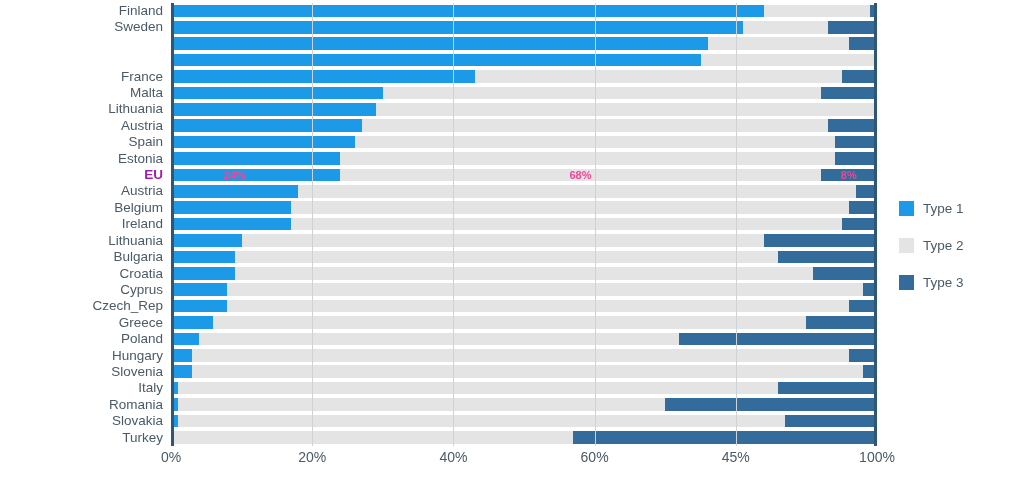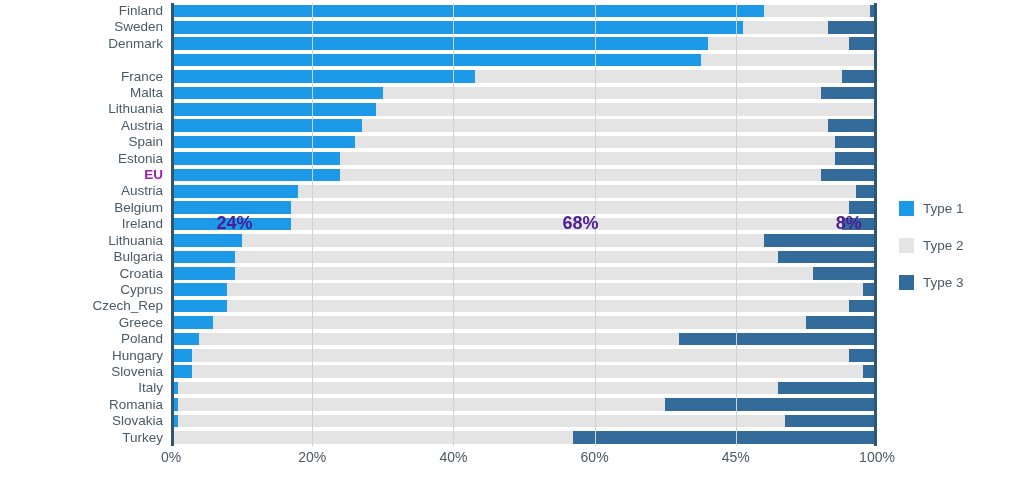--- a/index.html
+++ b/index.html
@@ -114,26 +114,25 @@
 
   
   .annotations {
     position: absolute;
     left: 0; top: 0; right: 0; bottom: 0;
     z-index: 8;
     pointer-events: none;
   }
   .annot {
     position: absolute;
-    font-size: 18px;
+    font-size: 11px;
     font-weight: bold;
-    color: #4c1d95;
+    color: #ec4899;
     transform: translate(-50%, -50%);
     white-space: nowrap;
-    margin-top: 48px;
   }
 
   
   .legend {
     position: absolute;
     left: 899px;
     top: 190px;
     width: 120px;
   }
   .legend-item {
@@ -154,21 +153,20 @@
   }
 </style>
 </head>
 <body>
 
 <div id="chart-root">
 
   <div class="ylabels">
       <div class="ylabel" style="top: 0px;">Finland</div>
       <div class="ylabel" style="top: 16.4074px;">Sweden</div>
-      <div class="ylabel" style="top: 32.8148px;">Denmark</div>
       <div class="ylabel" style="top: 65.6296px;">France</div>
       <div class="ylabel" style="top: 82.037px;">Malta</div>
       <div class="ylabel" style="top: 98.4444px;">Lithuania</div>
       <div class="ylabel" style="top: 114.852px;">Austria</div>
       <div class="ylabel" style="top: 131.259px;">Spain</div>
       <div class="ylabel" style="top: 147.667px;">Estonia</div>
       <div class="ylabel emph" style="top: 164.074px;">EU</div>
       <div class="ylabel" style="top: 180.481px;">Austria</div>
       <div class="ylabel" style="top: 196.889px;">Belgium</div>
       <div class="ylabel" style="top: 213.296px;">Ireland</div>

